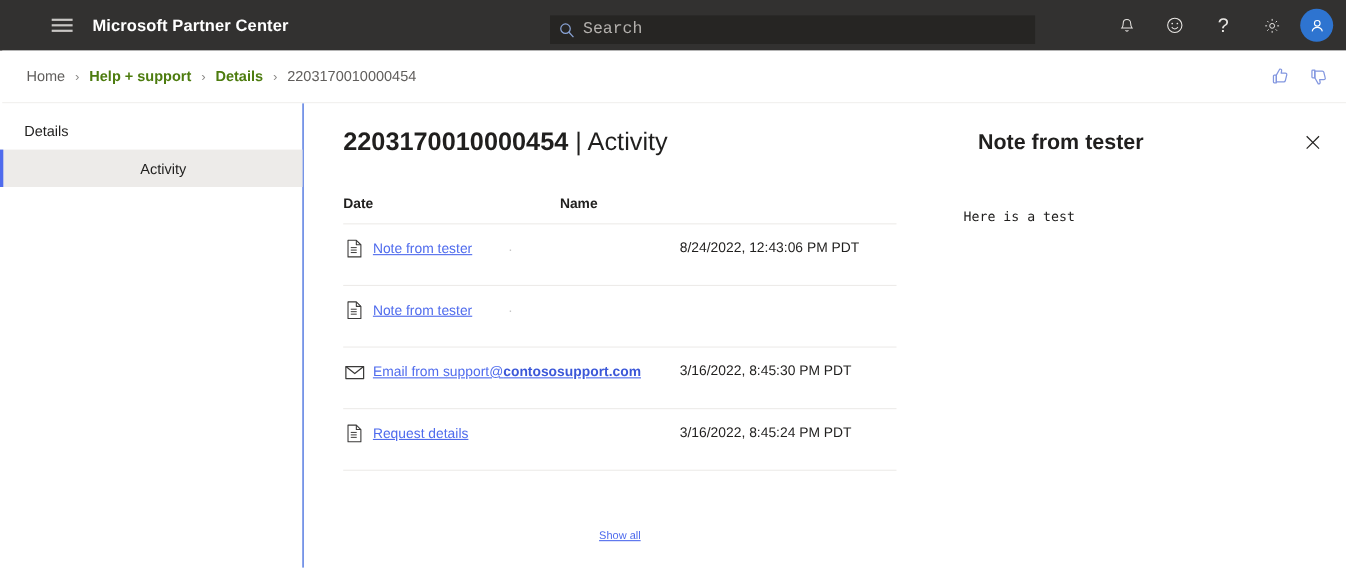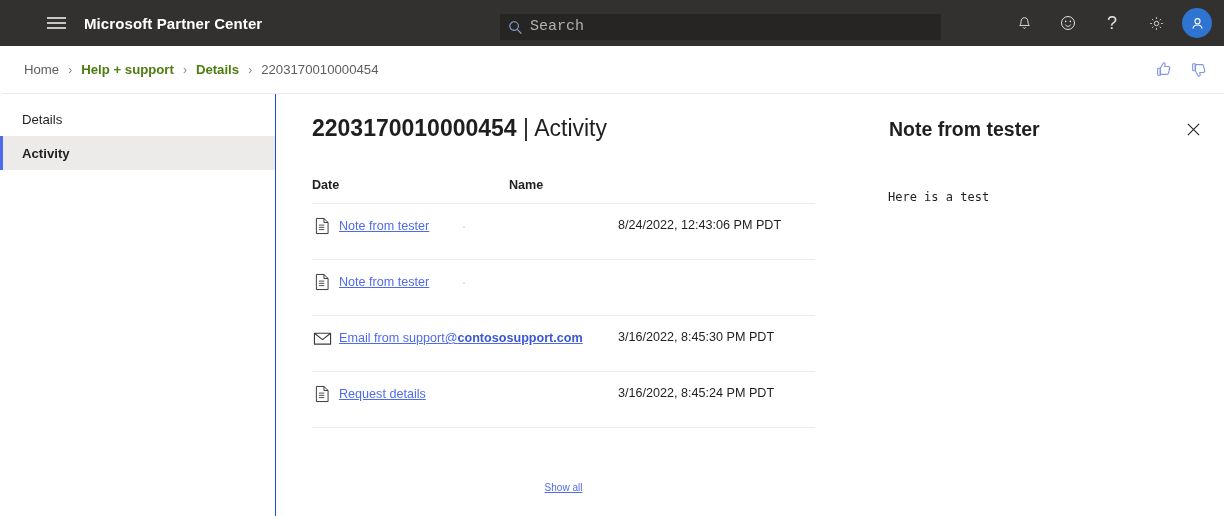--- a/index.html
+++ b/index.html
@@ -77,21 +77,21 @@
     position: absolute; left: 0; top: 94px;
     width: 276px; height: 422px;
     background: #ffffff;
     border-right: 1px solid #1d4ed8;
     padding-top: 8px;
   }
   .side-item {
     position: relative; height: 34px; display: flex; align-items: center;
     padding-left: 22px; font-size: 13.2px; color: #201f1e; cursor: pointer;
   }
-  .side-item.selected { background: #edebe9; font-weight: 700; }
+  .side-item.selected { background: #edebe9; font-weight: 400; justify-content: center; }
   .side-item.selected::before {
     content: ""; position: absolute; left: 0; top: 0;
     width: 3px; height: 100%; background: #4f6bed;
   }
 
   
   .main {
     position: absolute; left: 277px; top: 94px;
     width: 947px; height: 422px; background: #ffffff;
   }
@@ -136,21 +136,21 @@
   .panel-title {
     position: absolute; left: 83px; top: 24px;
     font-size: 19.5px; font-weight: 700; color: #201f1e; white-space: nowrap;
   }
   .panel-close {
     position: absolute; right: 18px; top: 22px;
     width: 26px; height: 26px; display:flex; align-items:center; justify-content:center;
     cursor: pointer; color: #201f1e;
   }
   .panel-body {
-    position: absolute; left: 82px; top: 95px; right: 16px;
+    position: absolute; left: 70px; top: 95px; right: 16px;
     font-family: "DejaVu Sans Mono", "Liberation Mono", monospace;
     font-size: 12px; color: #201f1e; line-height: 17px;
     white-space: pre-wrap; word-break: break-word;
   }
 </style>
 </head>
 <body>
 
 <div class="topbar">
   <div class="hamburger">

